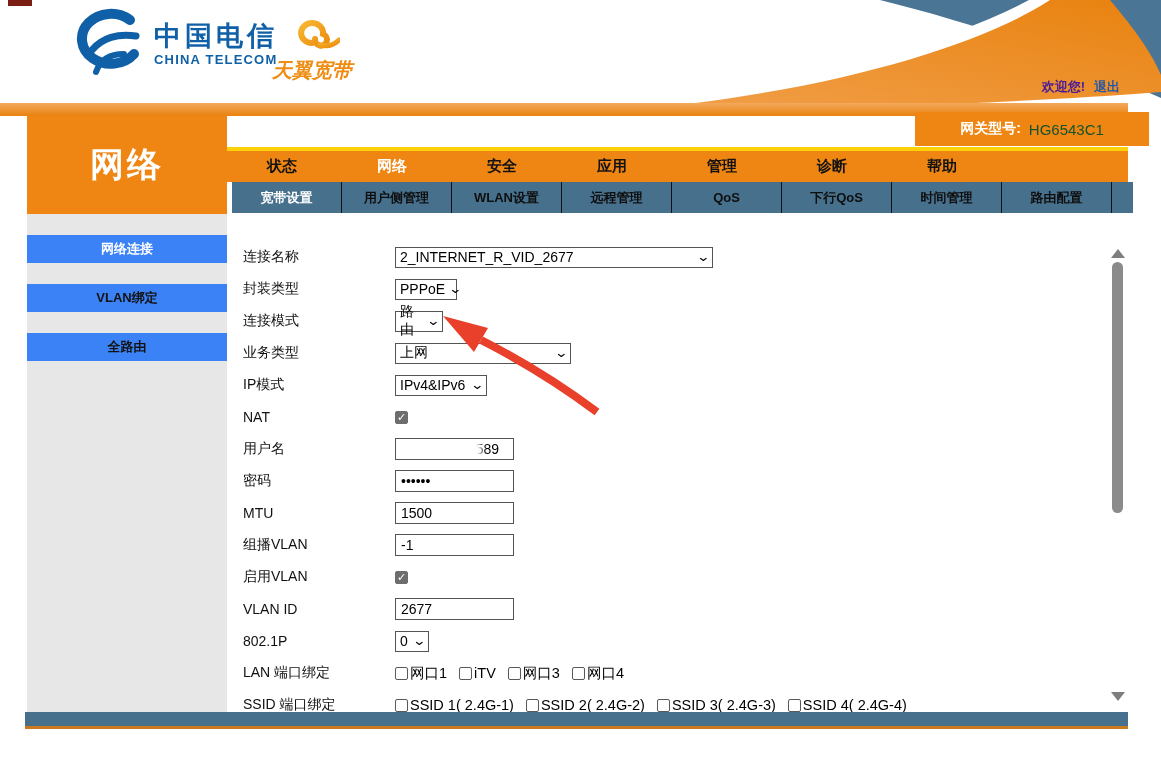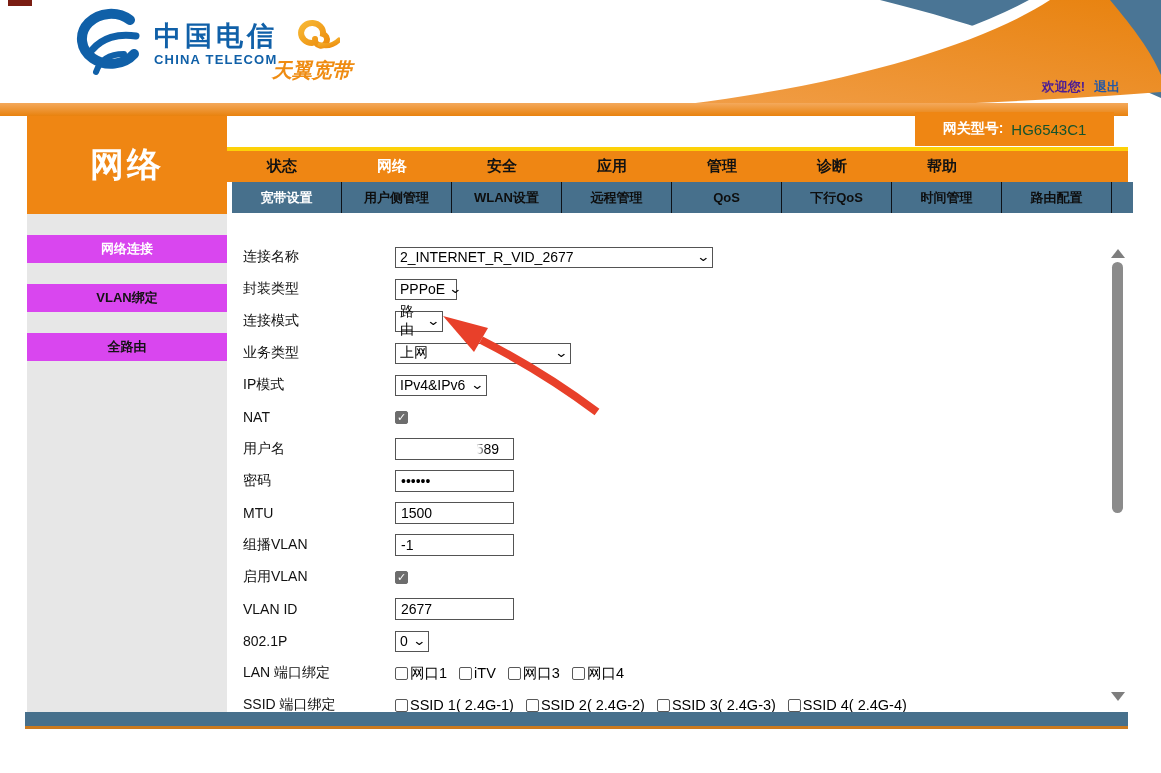--- a/index.html
+++ b/index.html
@@ -22,21 +22,21 @@
   .welcome-text{font-size:13px;font-weight:bold;color:#4c1d95;}
   .logout-link{font-size:13px;font-weight:bold;color:#2458a6;cursor:pointer;}
 
   .top-strip{left:0;top:103px;width:1128px;height:13px;background:linear-gradient(#f4a95c,#e8820e);}
 
   
   .header-bar{left:227px;top:116px;width:901px;height:31px;background:#47708c;display:flex;align-items:center;
               justify-content:flex-end;padding-right:248px;box-sizing:border-box;gap:16px;z-index:2;}
   .gw-label{color:#fff;font-weight:bold;font-size:14px;}
   .gw-value{color:#fdfdfd;font-size:15px;}
-  .model-block{left:915px;top:112px;width:199px;height:34px;background:#ef8613;display:flex;align-items:center;
+  .model-block{left:915px;top:112px;width:234px;height:34px;background:#ef8613;display:flex;align-items:center;
                justify-content:center;gap:8px;z-index:3;}
   .model-label{color:#fff;font-weight:bold;font-size:14px;}
   .model-value{color:#14532d;font-size:15px;}
   .yellow-line{left:227px;top:147px;width:901px;height:4px;background:#fdd108;}
 
   
   .tab-row{left:227px;top:151px;width:901px;height:31px;background:#ef8613;display:flex;}
   .tab{width:110px;display:flex;align-items:center;justify-content:center;font-size:15px;font-weight:bold;
        color:#121212;cursor:pointer;}
   .tab.active{color:#ffffff;}
@@ -44,21 +44,21 @@
   .subtab-row{left:232px;top:182px;width:901px;height:31px;background:#47708c;display:flex;}
   .subtab{width:110px;box-sizing:border-box;display:flex;align-items:center;justify-content:center;
           font-size:13px;font-weight:bold;color:#0e0e0e;border-right:1px solid #0d1117;cursor:pointer;}
   .subtab.active{color:#ffffff;}
   .subtab-filler{width:20px;}
 
   
   .sidebar-title{left:27px;top:116px;width:200px;height:98px;background:#ef8613;display:flex;align-items:center;
                  justify-content:center;color:#fff;font-size:34px;font-weight:bold;letter-spacing:3px;}
   .sidebar-bg{left:27px;top:214px;width:200px;height:499px;background:#e7e7e7;}
-  .side-item{left:27px;width:200px;height:28px;background:#d946ef;display:flex;align-items:center;
+  .side-item{left:27px;width:200px;height:28px;background:#3b82f6;display:flex;align-items:center;
              justify-content:center;font-size:13px;font-weight:bold;color:#131313;cursor:pointer;}
   .side-item.active{color:#ffffff;}
 
   
   .content{left:227px;top:213px;width:878px;height:500px;background:#fff;box-sizing:border-box;
            padding:28px 0 0 16px;overflow:hidden;}
   .row{display:flex;align-items:center;height:32px;}
   .row-label{width:152px;flex:none;font-size:14px;color:#111;}
   .fake-select{display:inline-flex;align-items:center;justify-content:space-between;height:21px;
                box-sizing:border-box;border:1px solid #545454;background:#fff;padding:0 3px 0 4px;

